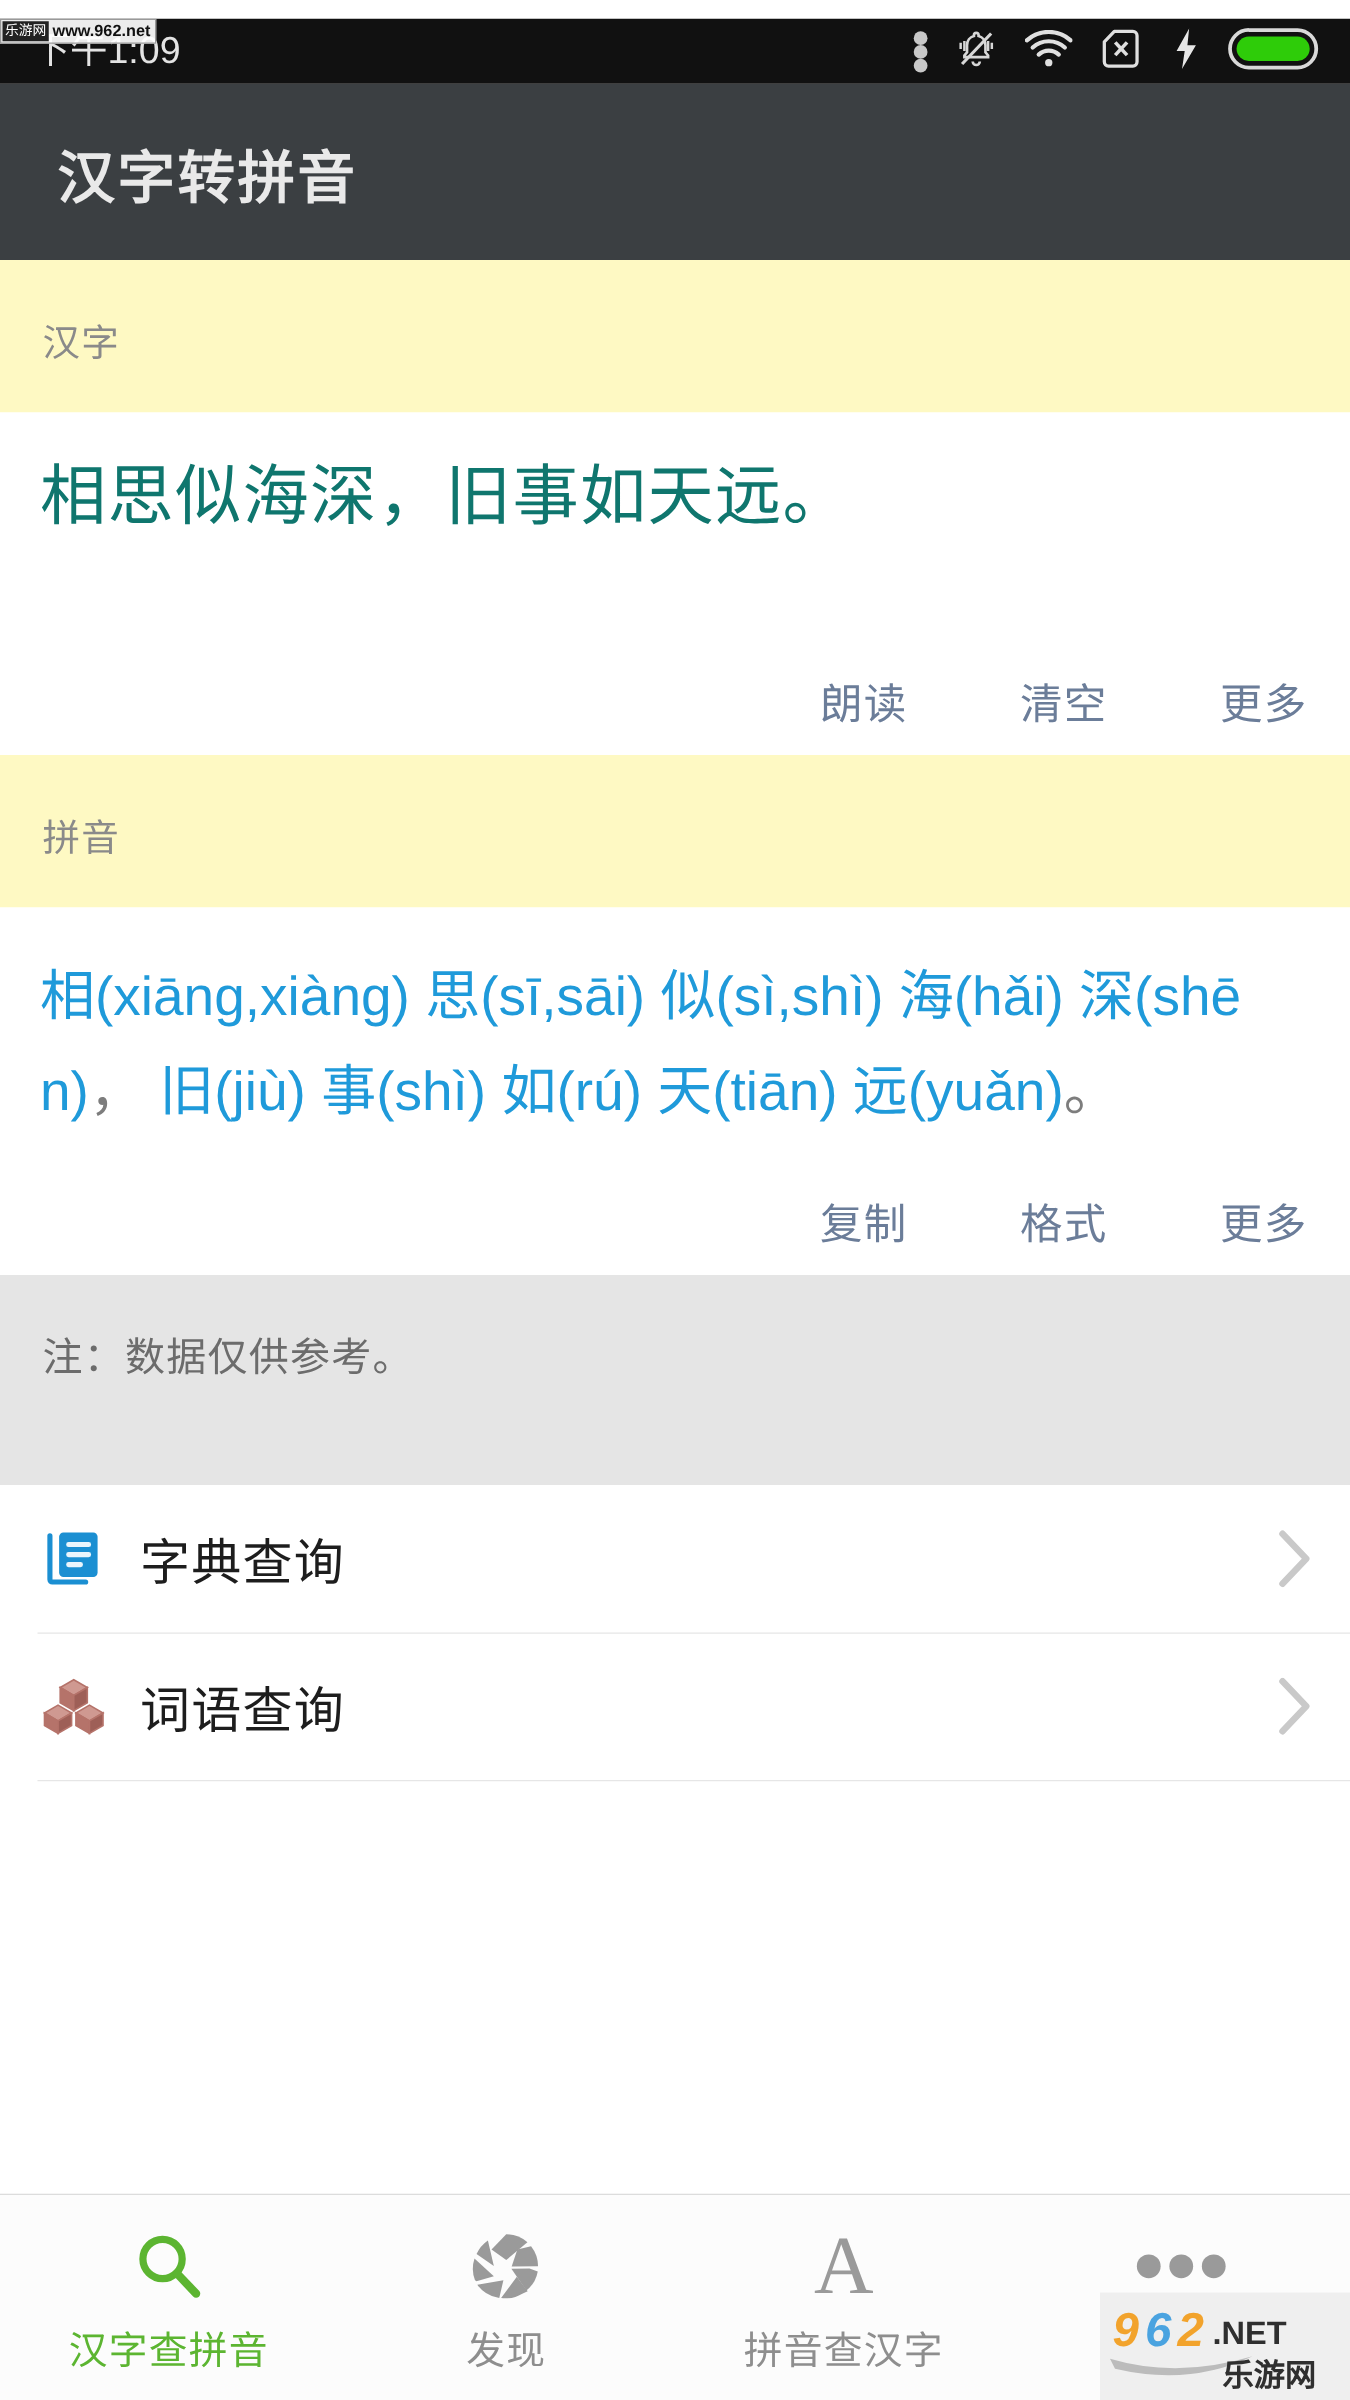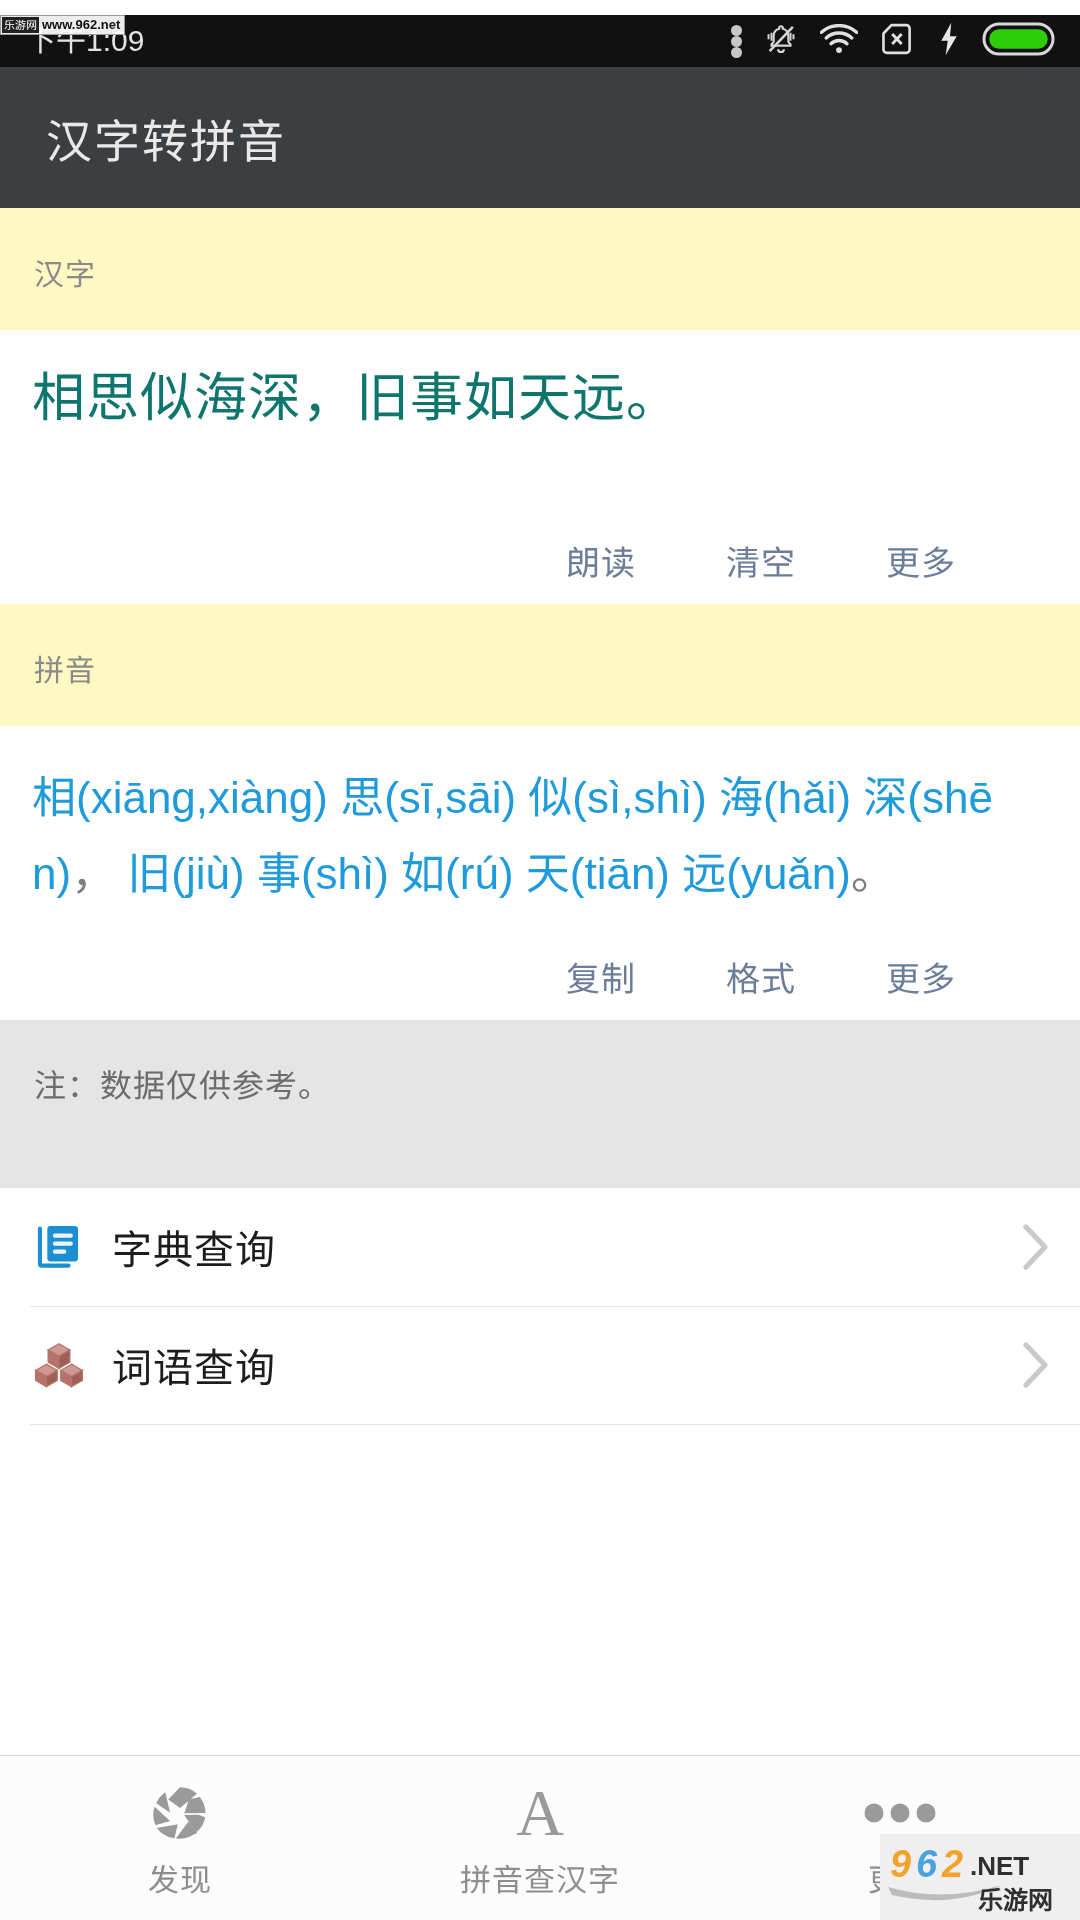--- a/index.html
+++ b/index.html
@@ -51,21 +51,21 @@
   .appbar {
     height:141px; width:100%;
     background:#3b3f42;
     display:flex; align-items:center;
     padding-left:46px;
   }
   .appbar-title {
     color:#e9e9e9;
     font-size:46px;
     letter-spacing:2px;
-    font-weight:400;
+    font-weight:700;
   }
 
   
   .sec-label {
     background:#fef9c3;
     color:#8a8a8a;
     font-size:30px;
     padding:42px 34px 36px 34px;
     letter-spacing:1px;
   }
@@ -90,21 +90,21 @@
     padding:0 34px 0 0;
     height:88px;
     gap:0px;
   }
   .action-btn {
     color:#6b7d99;
     font-size:34px;
     letter-spacing:1px;
     padding:10px 0;
     width:160px;
-    text-align:left;
+    text-align:right;
     cursor:pointer;
   }
 
   
   .pinyin-body {
     padding:34px 32px 0 32px;
   }
   .pinyin-text {
     color:#1f9ada;
     font-size:44px;
@@ -316,20 +316,29 @@
           <polyline points="1.5,1.5 11,11.5 1.5,21.5" fill="none" stroke="#c9c9c9" stroke-width="2.6" stroke-linecap="round" stroke-linejoin="round"></polyline>
         </svg>
     </span>
   </div>
 
   <div class="list-tail-line"></div>
 </div>
 
 <div class="bottomnav">
 
+  <div class="nav-item active">
+    <span class="nav-ico">
+      <svg width="62" height="62" viewBox="0 0 30 30">
+        <circle cx="12.6" cy="12.2" r="7.6" fill="none" stroke="#5cb531" stroke-width="2.8"></circle>
+        <line x1="18.2" y1="17.8" x2="25.6" y2="25.6" stroke="#5cb531" stroke-width="3.2" stroke-linecap="round"></line>
+      </svg>
+    </span>
+    <span class="nav-label">汉字查拼音</span>
+  </div>
 
   <div class="nav-item">
     <span class="nav-ico">
       <svg width="62" height="62" viewBox="0 0 30 30">
         <g fill="#9a9a9a">
           <path d="M15 2.6a12.4 12.4 0 0 1 8.2 3.1L15 12.6 9.3 8.5z"></path>
           <path d="M24.6 7.3A12.4 12.4 0 0 1 27.3 15l-10.2.1 2.2-6.6z"></path>
           <path d="M27.2 17a12.4 12.4 0 0 1-4.4 7.4l-5.8-8.4 7-.1z"></path>
           <path d="M21.2 25.6A12.4 12.4 0 0 1 13 27.3l6.1-8.2 4.2 5.6z"></path>
           <path d="M11.2 27a12.4 12.4 0 0 1-7.4-4.8l10.1-1.8-1.6 6.9z"></path>

